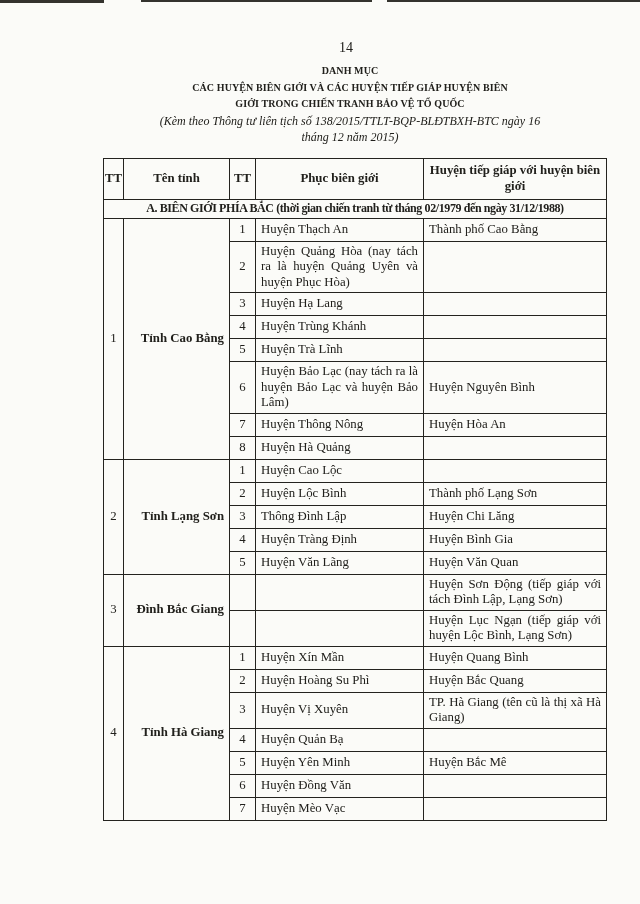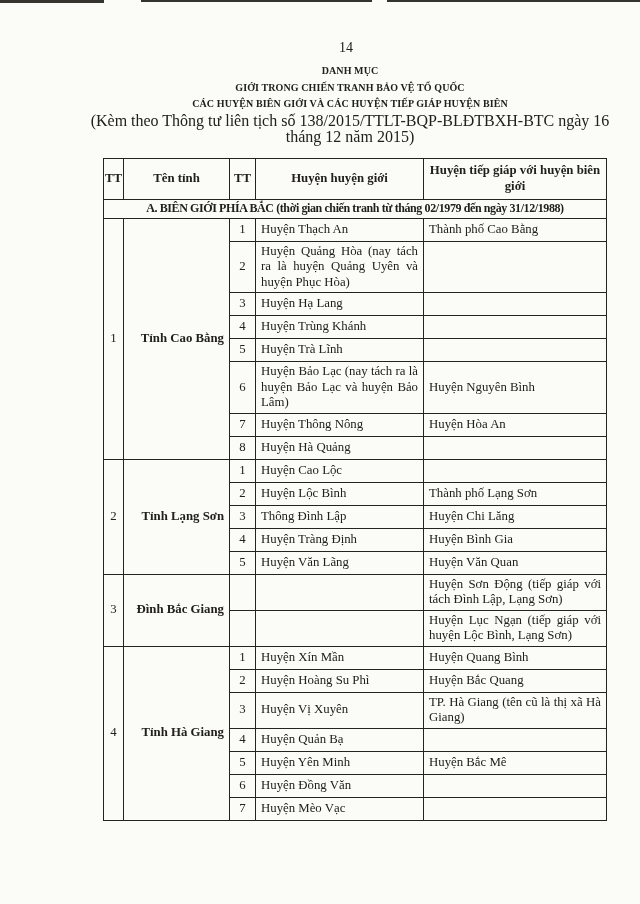--- a/index.html
+++ b/index.html
@@ -23,21 +23,21 @@
   }
 
   .title-block {
     position: absolute; top: 63px; left: 60px; width: 580px;
     text-align: center;
   }
   .t-kicker, .t-line {
     font-weight: bold; font-size: 10px; line-height: 16.5px;
     letter-spacing: 0.1px;
   }
-  .t-sub { font-size: 16px; line-height: 16.5px; }
+  .t-sub { font-style: italic; font-size: 12px; line-height: 16.5px; }
 
   table.doc-table {
     position: absolute; left: 103px; top: 158px; width: 503px;
     border-collapse: collapse; table-layout: fixed;
   }
   .doc-table th, .doc-table td {
     border: 1.5px solid #24231f;
     font-size: 12.8px;
     overflow: hidden;
   }
@@ -60,40 +60,40 @@
 
 <div class="page">
   <div class="scanline s1"></div>
   <div class="scanline s2"></div>
   <div class="scanline s3"></div>
 
   <div class="pagenum">14</div>
 
   <div class="title-block">
     <div class="t-kicker">DANH MỤC</div>
+    <div class="t-line">CÁC HUYỆN BIÊN GIỚI VÀ CÁC HUYỆN TIẾP GIÁP HUYỆN BIÊN</div>
     <div class="t-line">GIỚI TRONG CHIẾN TRANH BẢO VỆ TỔ QUỐC</div>
-    <div class="t-line">CÁC HUYỆN BIÊN GIỚI VÀ CÁC HUYỆN TIẾP GIÁP HUYỆN BIÊN</div>
     <div class="t-sub">(Kèm theo Thông tư liên tịch số 138/2015/TTLT-BQP-BLĐTBXH-BTC ngày 16</div>
     <div class="t-sub">tháng 12 năm 2015)</div>
   </div>
 
   <table class="doc-table">
     <colgroup>
       <col style="width:20px">
       <col style="width:106px">
       <col style="width:26px">
       <col style="width:168px">
       <col style="width:183px">
     </colgroup>
     <thead>
       <tr>
         <th style="padding:2px 0;">TT</th>
         <th>Tên tỉnh</th>
         <th style="padding:2px 0;">TT</th>
-        <th>Huyện huyện giới</th>
+        <th>Phục biên giới</th>
         <th>Huyện tiếp giáp với huyện biên giới</th>
       </tr>
     </thead>
     <tbody id="table-body">
       <tr class="section-row">
         <td colspan="5">A. BIÊN GIỚI PHÍA BẮC (thời gian chiến tranh từ tháng 02/1979 đến ngày 31/12/1988)</td>
       </tr>
     <tr class="data-row">
           <td class="c-no" rowspan="8">1</td>
           <td class="c-prov" rowspan="8">Tỉnh Cao Bằng</td>

